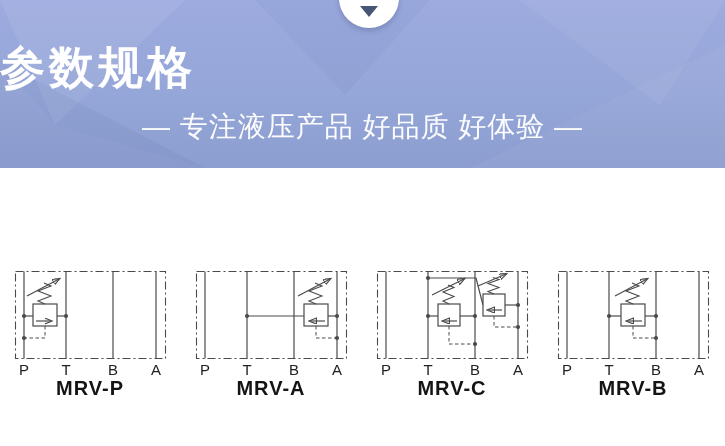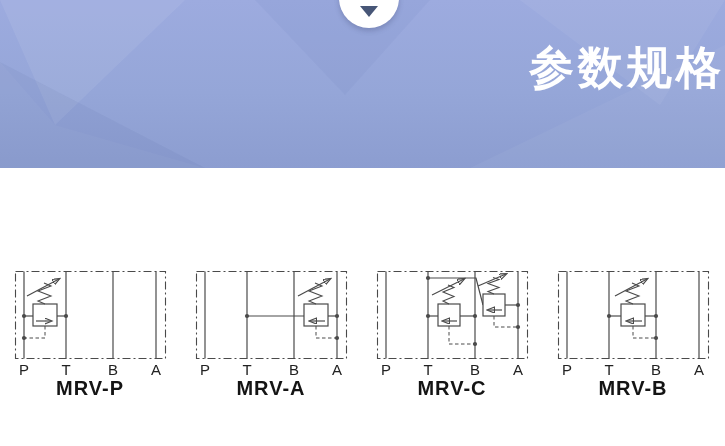--- a/index.html
+++ b/index.html
@@ -16,21 +16,21 @@
   .notch{
     position:absolute;left:339px;top:-32px;width:60px;height:60px;border-radius:50%;
     background:#ffffff;box-shadow:0 3px 5px rgba(50,60,100,.25);
   }
   .notch .tri{
     position:absolute;left:50%;top:38px;transform:translateX(-50%);
     width:0;height:0;border-left:9px solid transparent;border-right:9px solid transparent;
     border-top:11px solid #475677;
   }
   .banner-title{
-    position:absolute;left:0;top:38px;width:100%;margin:0;text-align:right;
+    position:absolute;left:0;top:38px;width:100%;margin:0;text-align:left;
     color:#ffffff;font-size:45px;font-weight:bold;letter-spacing:4px;
   }
   .banner-subtitle{
     position:absolute;left:0;top:108px;width:100%;margin:0;text-align:center;
     color:rgba(255,255,255,.97);font-size:28px;font-weight:400;letter-spacing:1px;
   }
   
   .section-heading{
     position:absolute;left:15px;top:201px;margin:0;
     color:#0f0f0f;font-size:28px;font-weight:800;letter-spacing:1px;
@@ -57,20 +57,21 @@
       <polygon points="520,0 725,0 660,105" fill="rgba(255,255,255,0.05)"></polygon>
       <polygon points="0,62 0,168 205,168" fill="rgba(40,60,120,0.05)"></polygon>
       <polygon points="725,45 725,168 470,168" fill="rgba(255,255,255,0.045)"></polygon>
       <polygon points="255,0 430,0 345,95" fill="rgba(35,55,115,0.04)"></polygon>
       <polygon points="55,125 205,168 0,168 0,62" fill="rgba(255,255,255,0.03)"></polygon>
     </svg>
     <div class="notch">
       <span class="tri"></span>
     </div>
     <h1 class="banner-title">参数规格</h1>
+    <p class="banner-subtitle">— 专注液压产品 好品质 好体验 —</p>
   </header>
 
 
   <div class="diagrams">
 
     <svg class="dg" width="160" height="130" viewBox="0 0 160 130">
       <defs>
         <marker id="m1" markerWidth="9" markerHeight="8" refX="6.5" refY="3" orient="auto" markerUnits="userSpaceOnUse">
           <path d="M0,0 L7.5,3 L0,6 Z" fill="#4a4a4a" stroke="none"></path>
         </marker>

